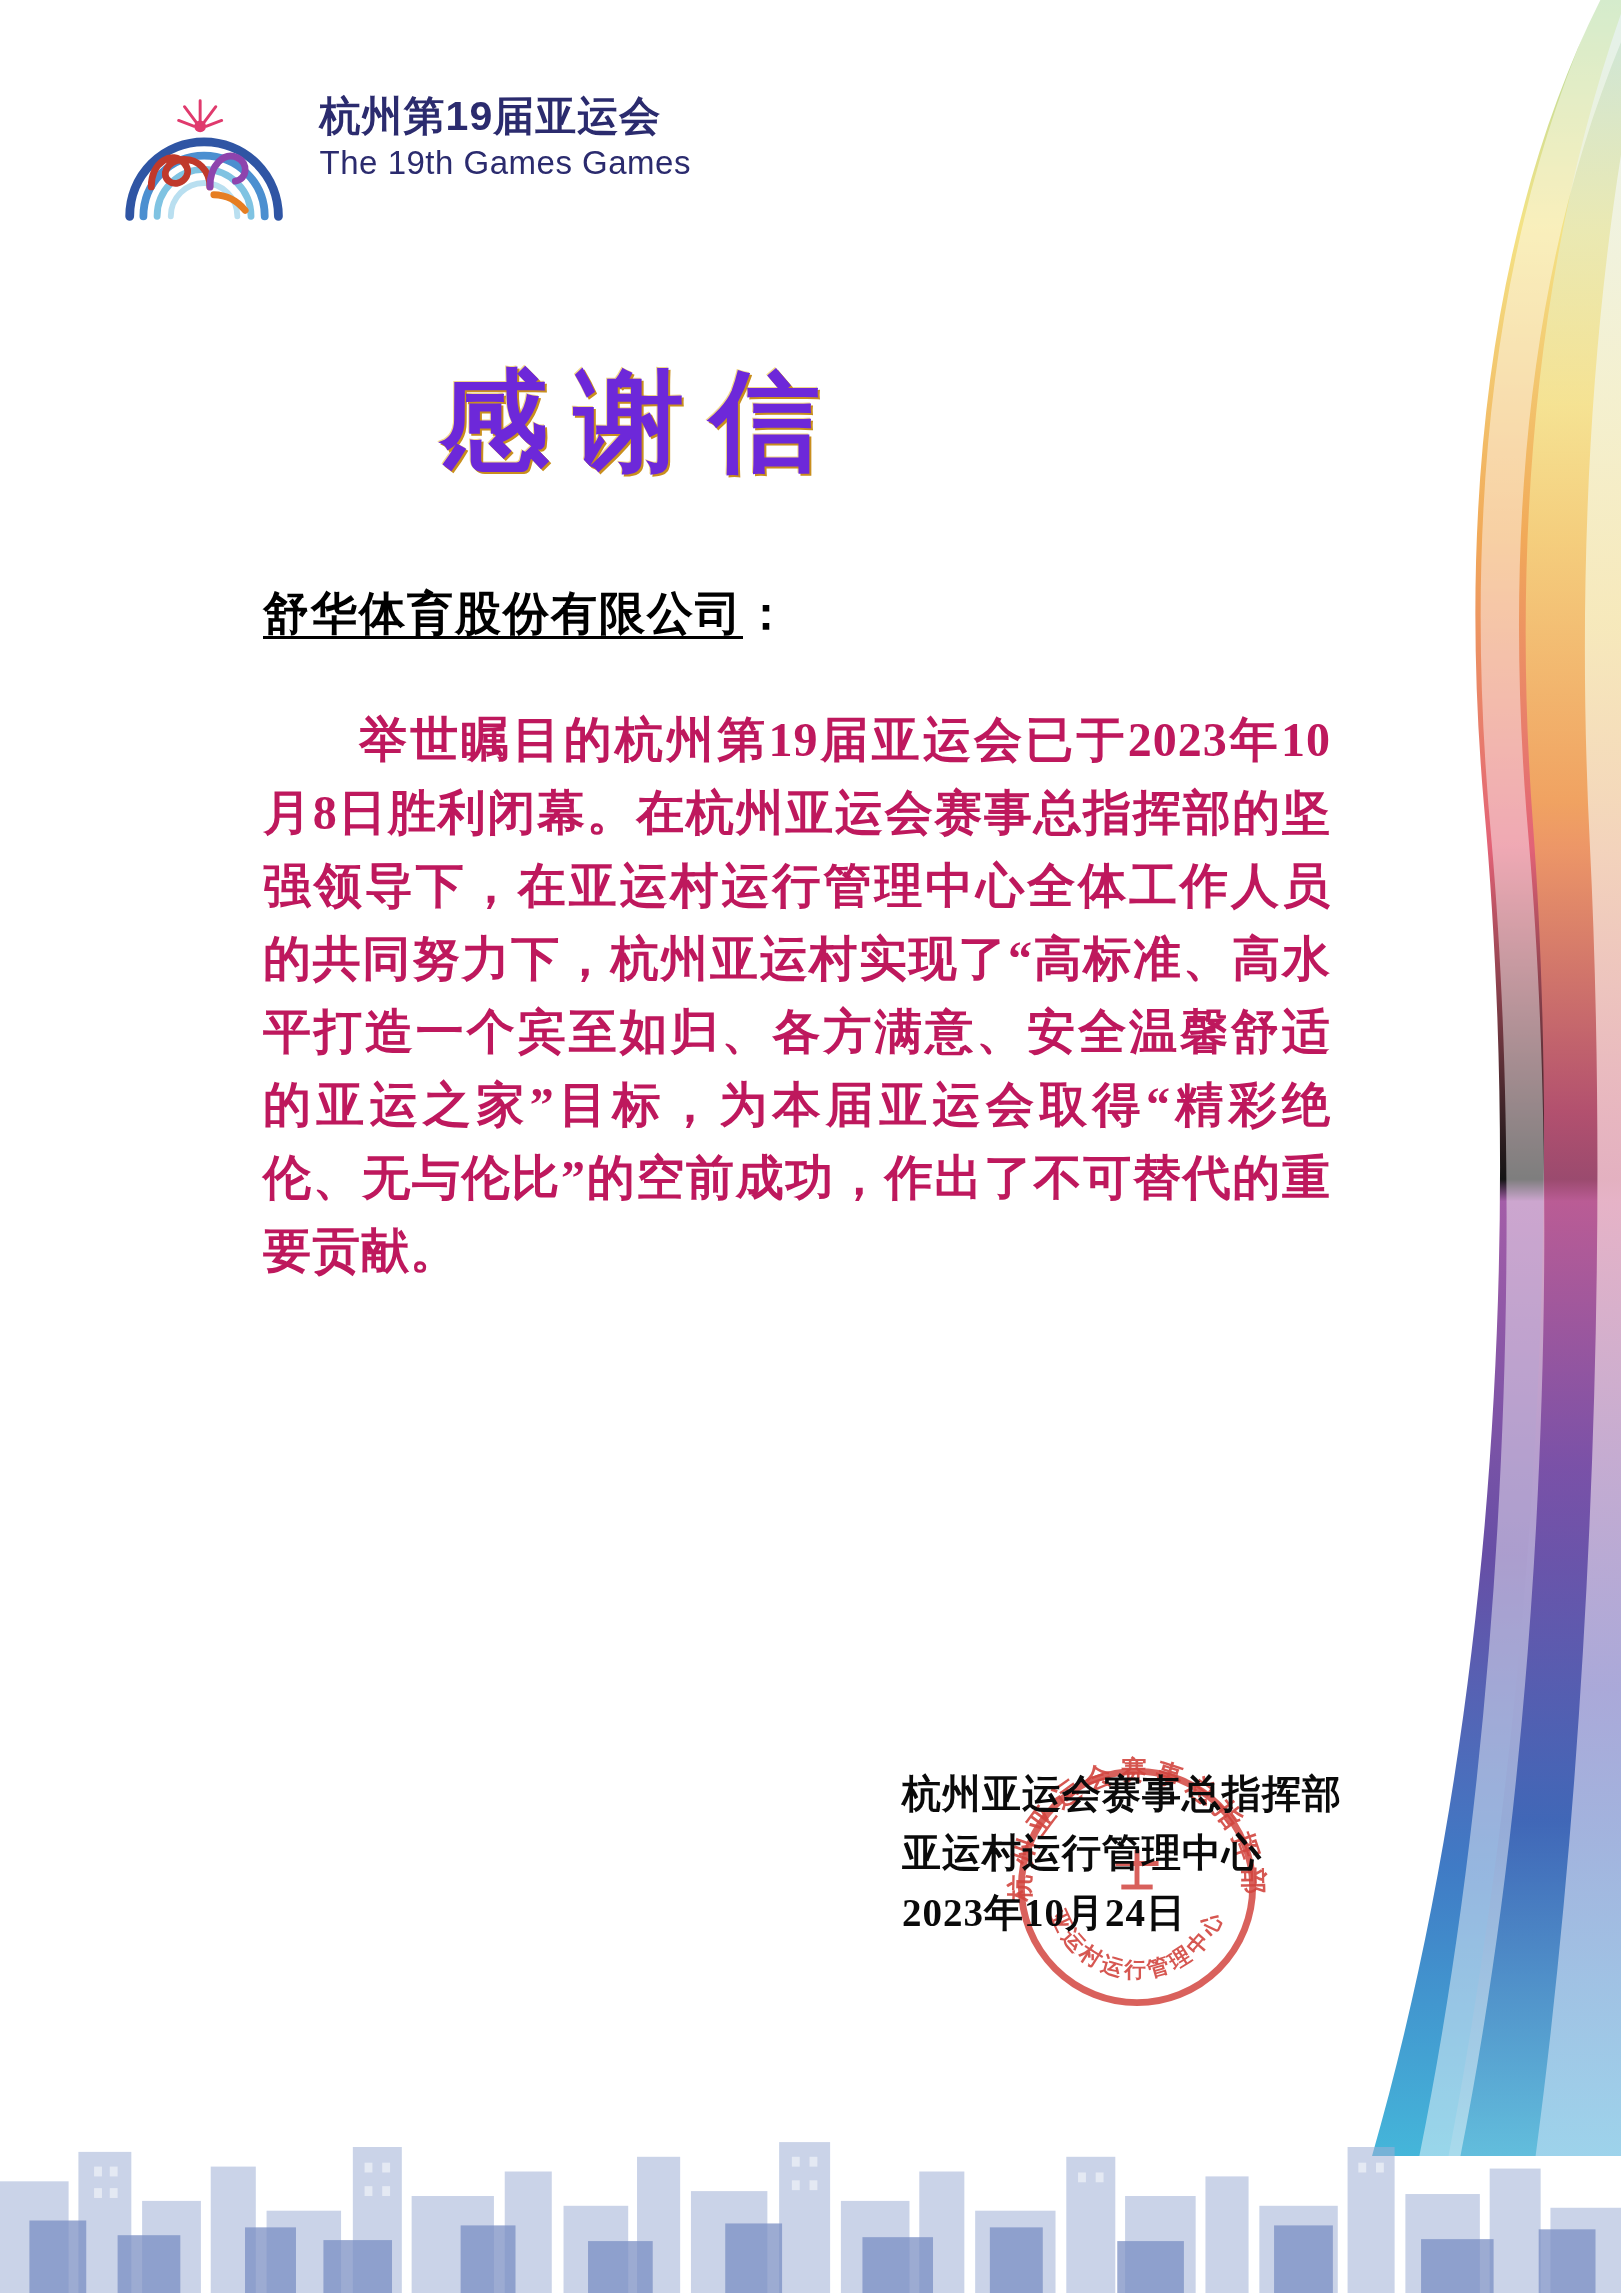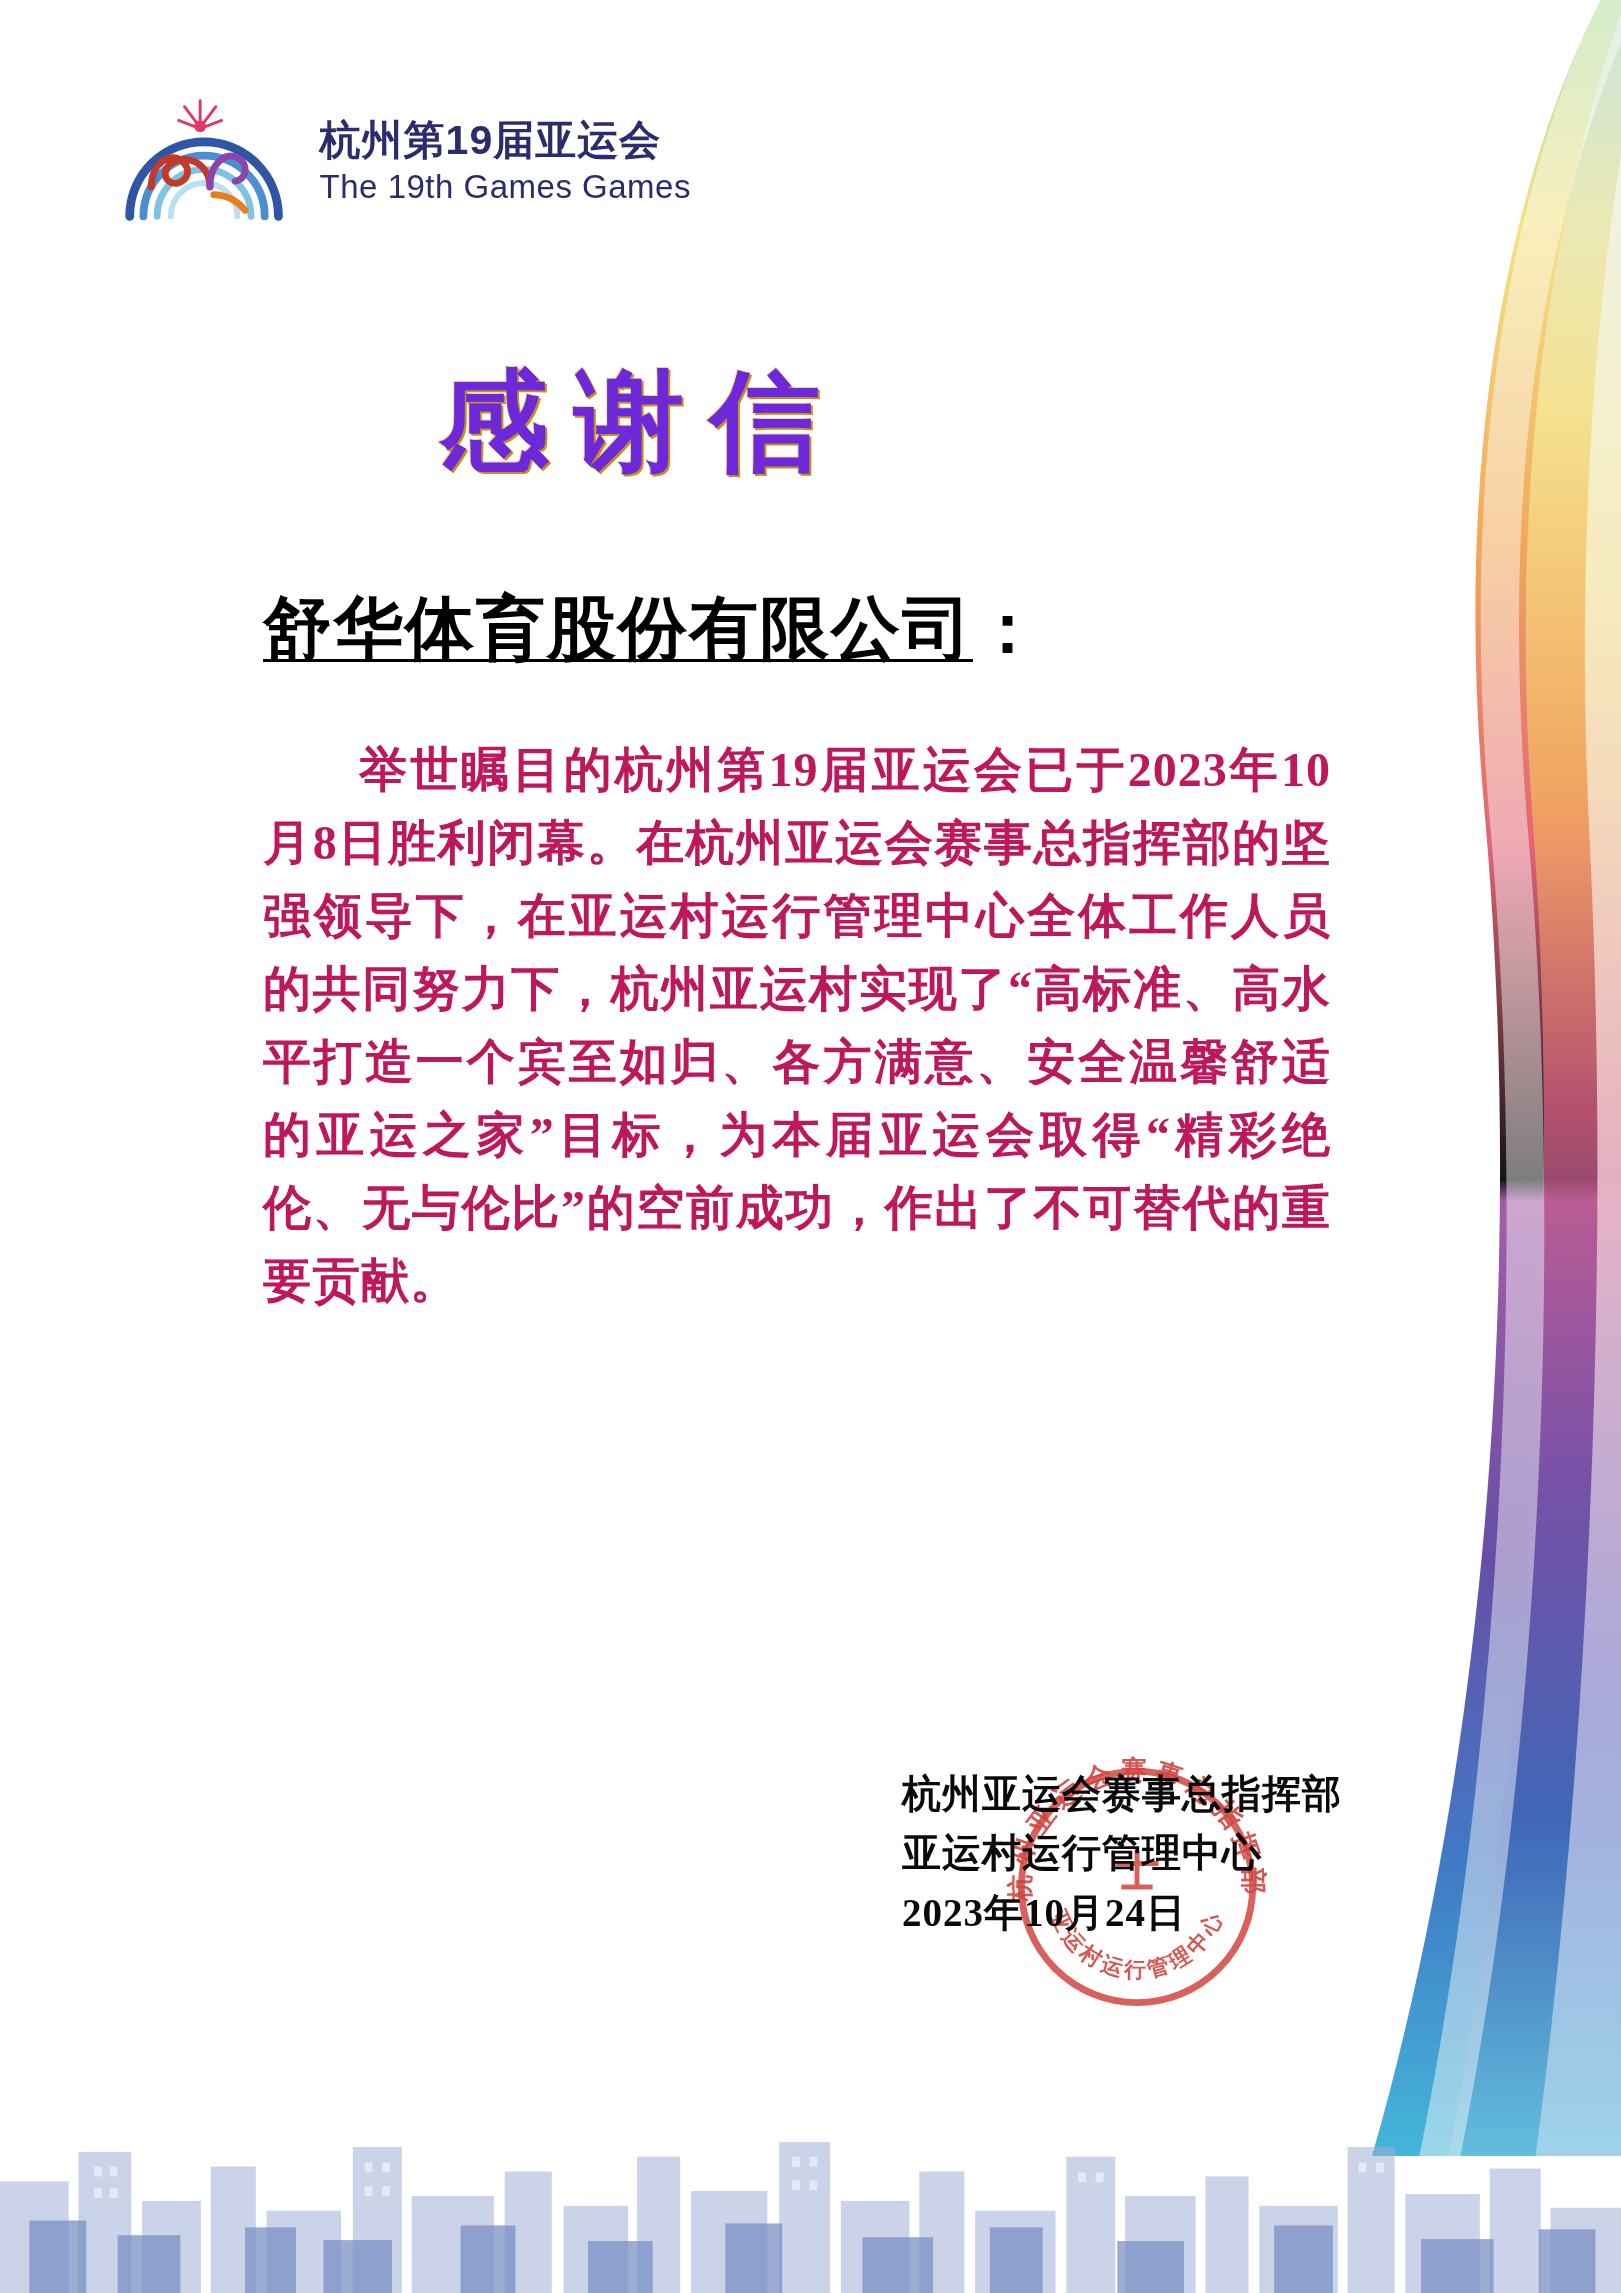--- a/index.html
+++ b/index.html
@@ -33,21 +33,21 @@
     width: 608px;
     height: 2215px;
   }
 
   
   .header {
     position: absolute;
     left: 116px;
     top: 93px;
     display: flex;
-    align-items: center;
+    align-items: flex-start;
     gap: 21.6px;
   }
   .emblem {
     width: 182px;
     height: 137px;
     position: relative;
   }
   .logo-text {
     display: flex;
     flex-direction: column;
@@ -88,21 +88,21 @@
   }
 
   
   .body-block {
     position: absolute;
     left: 263px;
     top: 583px;
     width: 1068px;
   }
   .addressee {
-    font-size: 69px;
+    font-size: 46px;
     font-weight: 700;
     color: #000;
     letter-spacing: 2px;
     margin-bottom: 59px;
   }
   .addressee .name {
     text-decoration: underline;
     text-underline-offset: 6.9px;
     text-decoration-thickness: 2.9px;
   }

